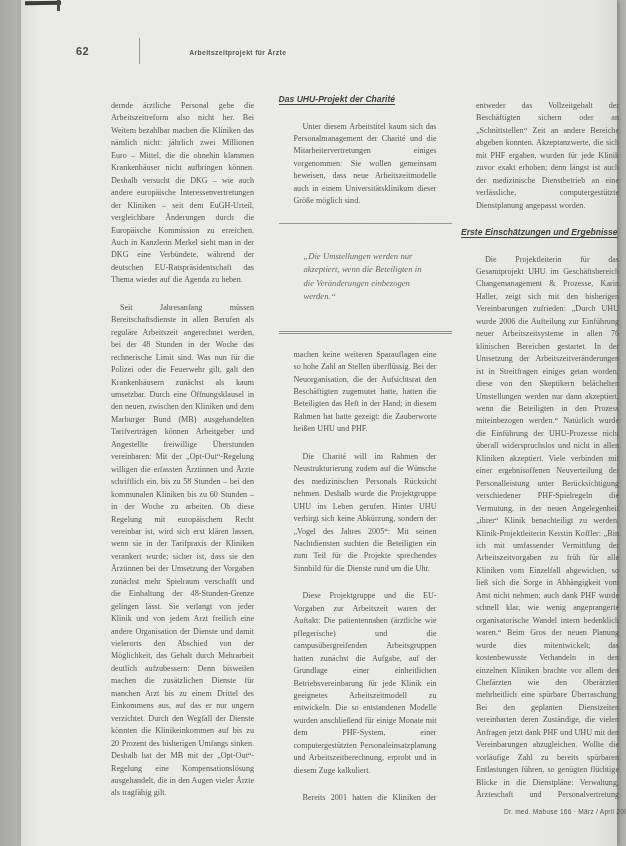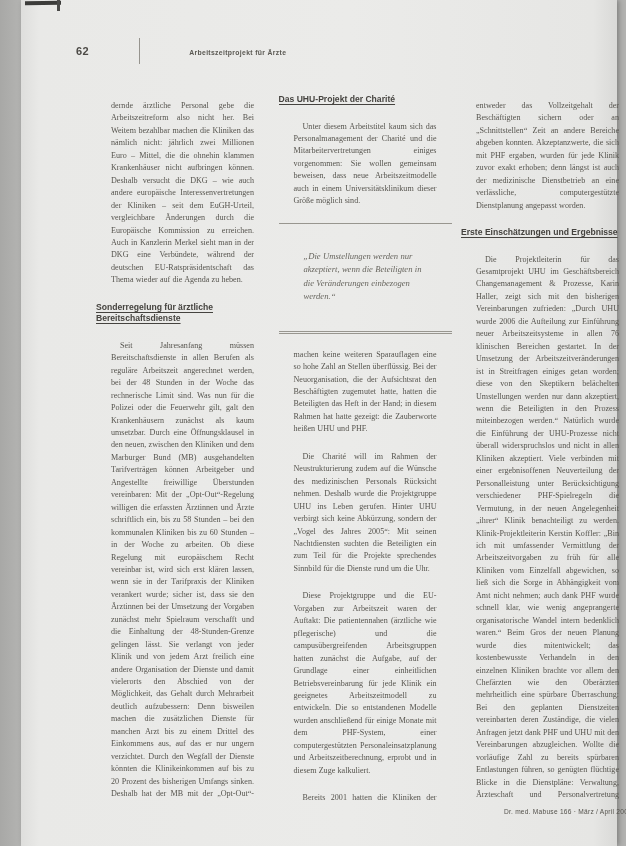--- a/index.html
+++ b/index.html
@@ -26,21 +26,21 @@
     display:grid;grid-template-columns:173px 173px 173px;column-gap:9.5px;}
   .col{height:718px;overflow:hidden;filter:blur(.32px);}
   .col p{
     margin:15px;font-size:8.1px;line-height:12.45px;text-align:justify;
     color:#56544e;word-spacing:.2px;
   }
   .col p.ind{text-indent:9px;}
   .col h2{
     margin:9px 0 5px 0;font-family:"Liberation Sans",sans-serif;font-weight:bold;
     font-size:8.6px;line-height:11.5px;color:#45433f;
-    text-decoration:underline;text-underline-offset:2px;text-decoration-thickness:.6px;
+    text-decoration:underline;text-underline-offset:2px;text-decoration-thickness:.6px;font-style:italic;
   }
   .pullquote{
     margin:9px 0 10px 0;border-top:1px solid #98968f;border-bottom:3px double #98968f;
     padding:11px 10px 12px 10px;
   }
   .pullquote .q{
     font-size:8.6px;line-height:13.5px;font-style:italic;text-align:left;
     color:#68665f;text-indent:0;
   }
   .footer{
@@ -61,21 +61,20 @@
   <div class="pagehead">
     <span class="pagenum">62</span>
     <span class="headrule"></span>
     <span class="headtitle">Arbeitszeitprojekt für Ärzte</span>
   </div>
 
   <div class="cols">
 
     <div class="col">
       <p>dernde ärztliche Personal gebe die Arbeitszeitreform also nicht her. Bei Weitem bezahlbar machen die Kliniken das nämlich nicht: jährlich zwei Millionen Euro – Mittel, die die ohnehin klammen Krankenhäuser nicht aufbringen können. Deshalb versucht die DKG – wie auch andere europäische Interessenvertretungen der Kliniken – seit dem EuGH-Urteil, vergleichbare Änderungen durch die Europäische Kommission zu erreichen. Auch in Kanzlerin Merkel sieht man in der DKG eine Verbündete, während der deutschen EU-Ratspräsidentschaft das Thema wieder auf die Agenda zu heben.</p>
-      <h2>Sonderregelung für ärztliche Bereitschaftsdienste</h2>
       <p class="ind">Seit Jahresanfang müssen Bereitschaftsdienste in allen Berufen als reguläre Arbeitszeit angerechnet werden, bei der 48 Stunden in der Woche das rechnerische Limit sind. Was nun für die Polizei oder die Feuerwehr gilt, galt den Krankenhäusern zunächst als kaum umsetzbar. Durch eine Öffnungsklausel in den neuen, zwischen den Kliniken und dem Marburger Bund (MB) ausgehandelten Tarifverträgen können Arbeitgeber und Angestellte freiwillige Überstunden vereinbaren: Mit der „Opt-Out“-Regelung willigen die erfassten Ärztinnen und Ärzte schriftlich ein, bis zu 58 Stunden – bei den kommunalen Kliniken bis zu 60 Stunden – in der Woche zu arbeiten. Ob diese Regelung mit europäischem Recht vereinbar ist, wird sich erst klären lassen, wenn sie in der Tarifpraxis der Kliniken verankert wurde; sicher ist, dass sie den Ärztinnen bei der Umsetzung der Vorgaben zunächst mehr Spielraum verschafft und die Einhaltung der 48-Stunden-Grenze gelingen lässt. Sie verlangt von jeder Klinik und von jedem Arzt freilich eine andere Organisation der Dienste und damit vielerorts den Abschied von der Möglichkeit, das Gehalt durch Mehrarbeit deutlich aufzubessern: Denn bisweilen machen die zusätzlichen Dienste für manchen Arzt bis zu einem Drittel des Einkommens aus, auf das er nur ungern verzichtet. Durch den Wegfall der Dienste könnten die Klinikeinkommen auf bis zu 20 Prozent des bisherigen Umfangs sinken. Deshalb hat der MB mit der „Opt-Out“-Regelung eine Kompensationslösung ausgehandelt, die in den Augen vieler Ärzte als tragfähig gilt.</p>
     </div>
 
     <div class="col">
       <h2>Das UHU-Projekt der Charité</h2>
       <p class="ind">Unter diesem Arbeitstitel kaum sich das Personalmanagement der Charité und die Mitarbeitervertretungen einiges vorgenommen: Sie wollen gemeinsam beweisen, dass neue Arbeitszeitmodelle auch in einem Universitätsklinikum dieser Größe möglich sind.</p>
       <div class="pullquote">
         <p class="q">„Die Umstellungen werden nur akzeptiert, wenn die Beteiligten in die Veränderungen einbezogen werden.“</p>
       </div>
       <p>machen keine weiteren Sparauflagen eine so hohe Zahl an Stellen überflüssig. Bei der Neuorganisation, die der Aufsichtsrat den Beschäftigten zugemutet hatte, hatten die Beteiligten das Heft in der Hand; in diesem Rahmen hat hatte gezeigt: die Zauberworte heißen UHU und PHF.</p>

